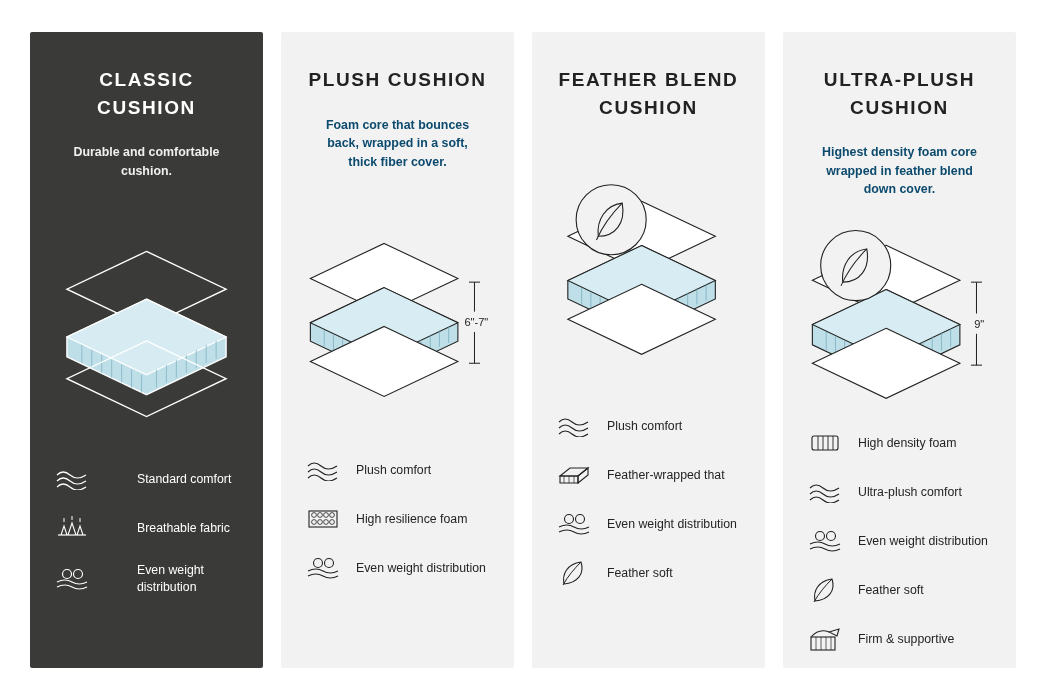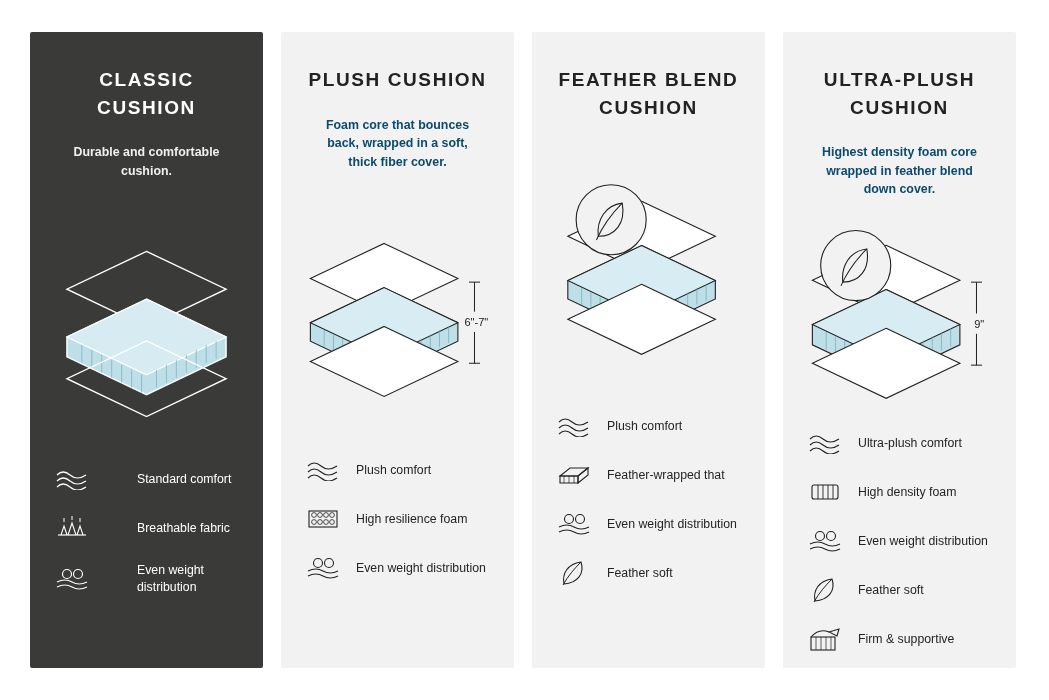--- a/index.html
+++ b/index.html
@@ -385,41 +385,41 @@
         <line x1="180" y1="62" x2="192" y2="62" stroke="#222222" stroke-width="1.1"></line>
         <line x1="180" y1="152" x2="192" y2="152" stroke="#222222" stroke-width="1.1"></line>
         <rect x="176" y="96" width="26" height="22" fill="#f2f2f2"></rect>
         <text x="189" y="112" font-family="Liberation Sans, sans-serif" font-size="12" fill="#222222" text-anchor="middle">9"</text>
       </svg>
     </div>
 
     <div class="features">
       <div class="feature">
         <span class="ficon">
-          <svg width="34" height="22" viewBox="0 0 34 22">
-              <path d="M2 7 Q8 1 15 7 T31 7" fill="none" stroke="#222222" stroke-width="1.1"></path>
-              <path d="M2 13 Q8 7 15 13 T31 13" fill="none" stroke="#222222" stroke-width="1.1"></path>
-              <path d="M2 19 Q8 13 15 19 T31 19" fill="none" stroke="#222222" stroke-width="1.1"></path>
-            </svg>
-        </span>
-        <span class="flabel">Ultra-plush comfort</span>
-      </div>
-      <div class="feature">
-        <span class="ficon">
           <svg width="34" height="24" viewBox="0 0 34 24">
               <rect x="4" y="5" width="26" height="14" rx="2" fill="none" stroke="#222222" stroke-width="1.1"></rect>
               <g stroke="#222222" stroke-width="0.9">
                 <line x1="10" y1="5" x2="10" y2="19"></line>
                 <line x1="15" y1="5" x2="15" y2="19"></line>
                 <line x1="20" y1="5" x2="20" y2="19"></line>
                 <line x1="25" y1="5" x2="25" y2="19"></line>
               </g>
             </svg>
         </span>
         <span class="flabel">High density foam</span>
+      </div>
+      <div class="feature">
+        <span class="ficon">
+          <svg width="34" height="22" viewBox="0 0 34 22">
+              <path d="M2 7 Q8 1 15 7 T31 7" fill="none" stroke="#222222" stroke-width="1.1"></path>
+              <path d="M2 13 Q8 7 15 13 T31 13" fill="none" stroke="#222222" stroke-width="1.1"></path>
+              <path d="M2 19 Q8 13 15 19 T31 19" fill="none" stroke="#222222" stroke-width="1.1"></path>
+            </svg>
+        </span>
+        <span class="flabel">Ultra-plush comfort</span>
       </div>
       <div class="feature">
         <span class="ficon">
           <svg width="34" height="26" viewBox="0 0 34 26">
               <circle cx="12" cy="8" r="4.5" fill="none" stroke="#222222" stroke-width="1.1"></circle>
               <circle cx="23" cy="8" r="4.5" fill="none" stroke="#222222" stroke-width="1.1"></circle>
               <path d="M2 16 Q10 12 17 16 T32 16" fill="none" stroke="#222222" stroke-width="1.1"></path>
               <path d="M2 21 Q10 17 17 21 T32 21" fill="none" stroke="#222222" stroke-width="1.1"></path>
             </svg>
         </span>

